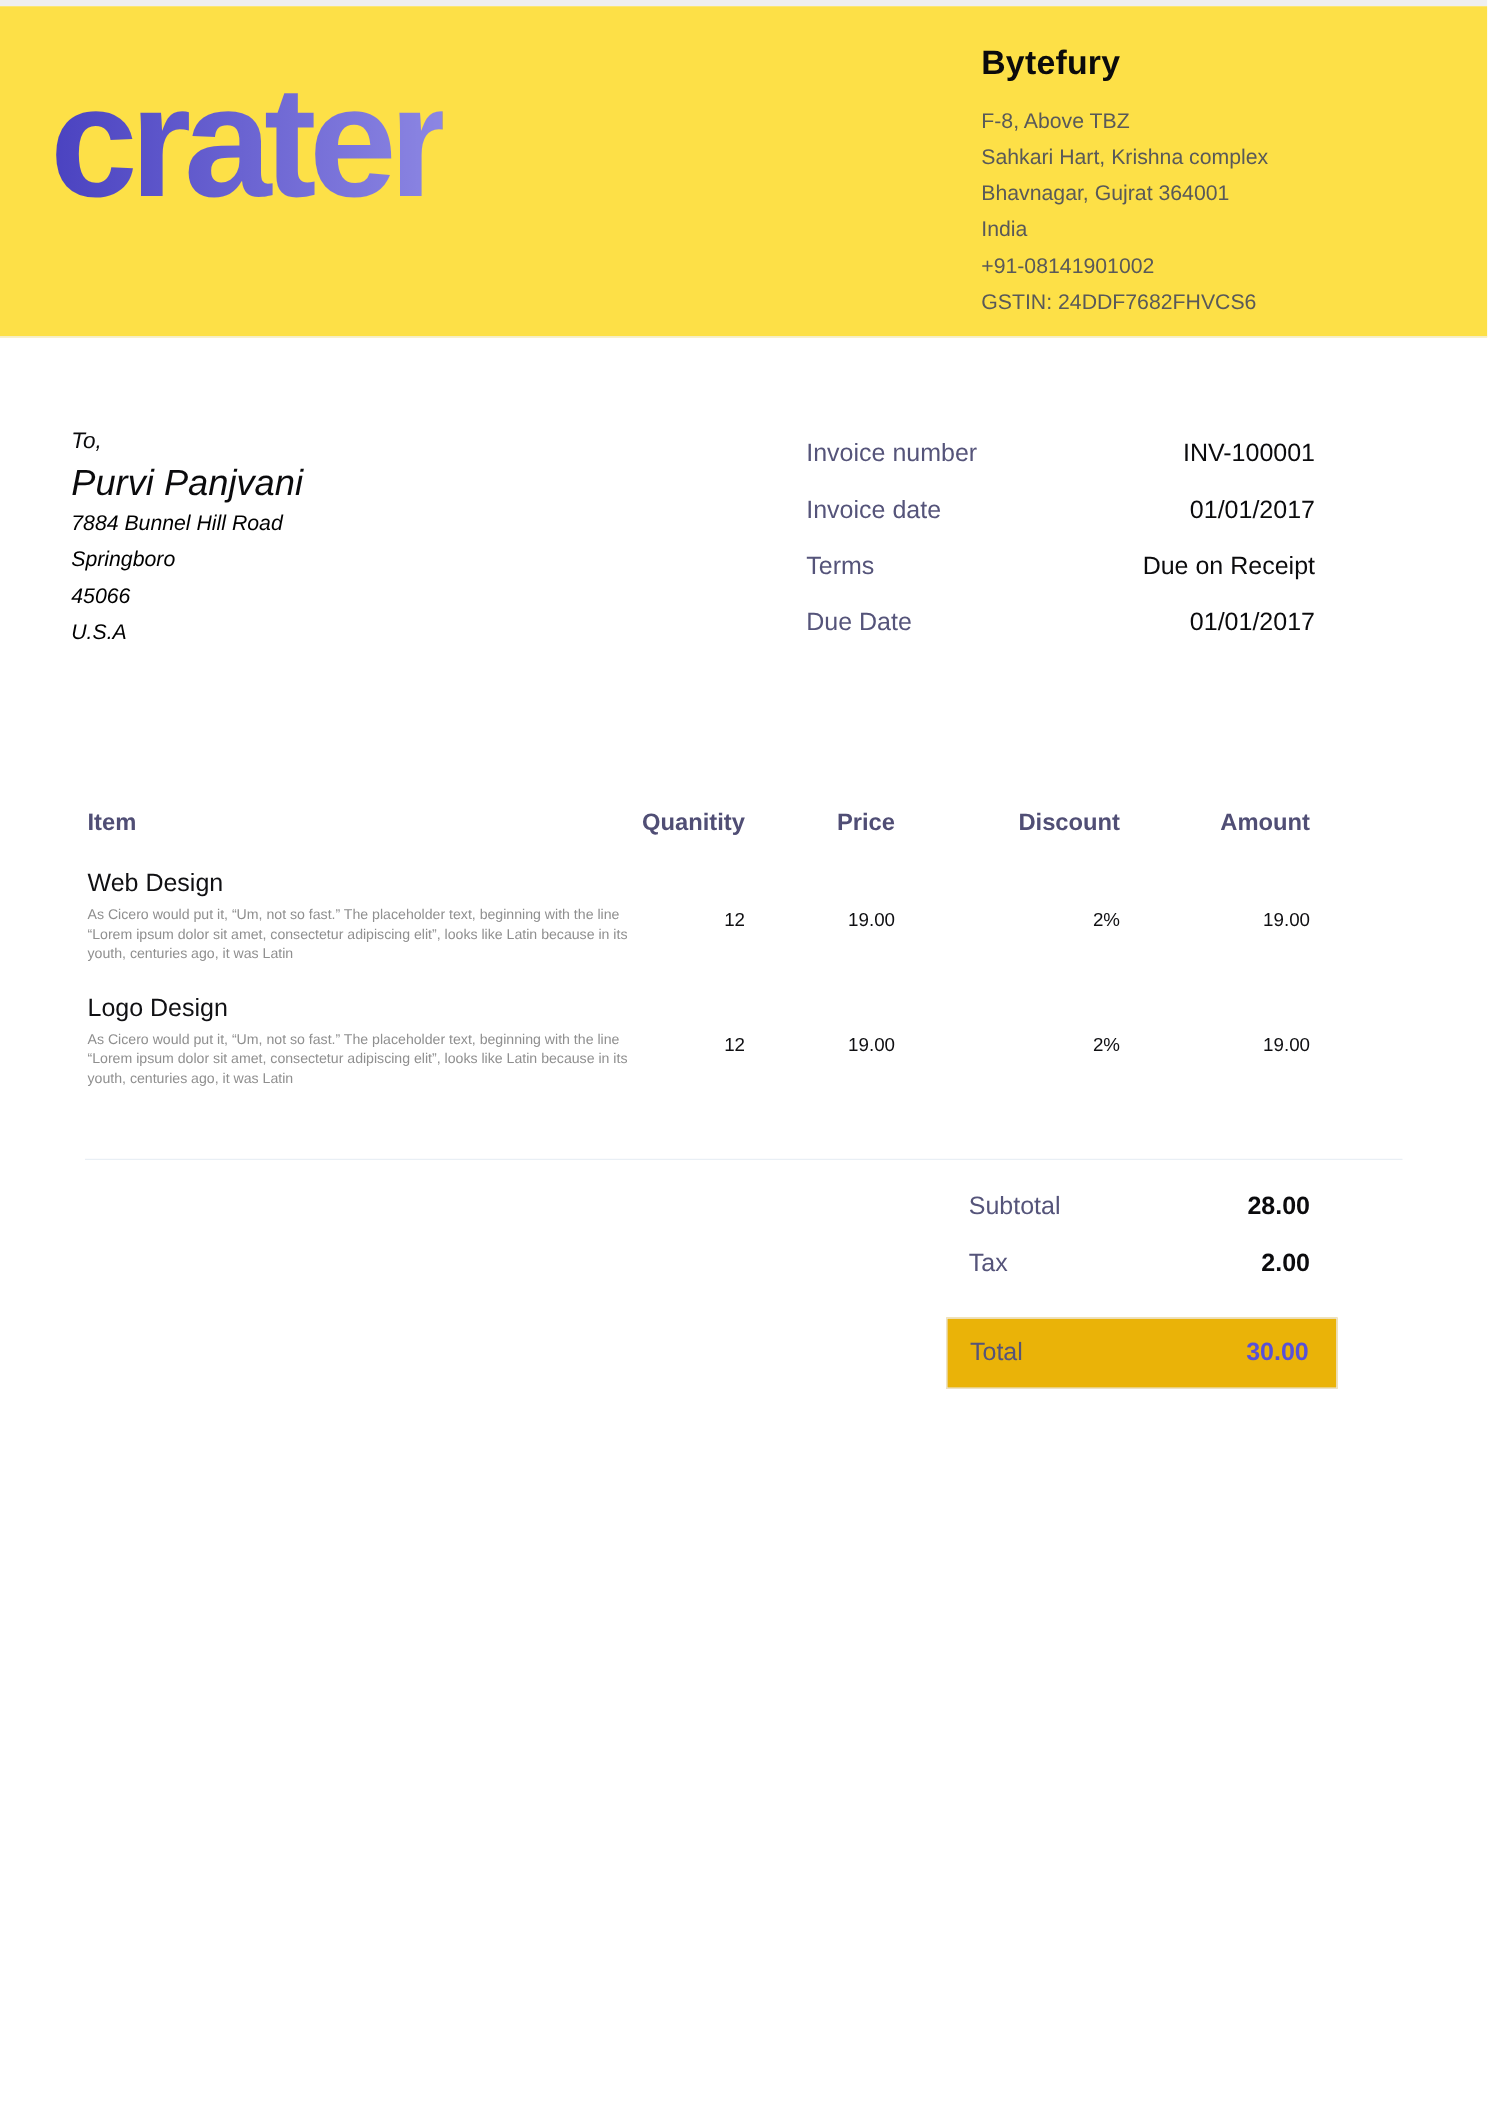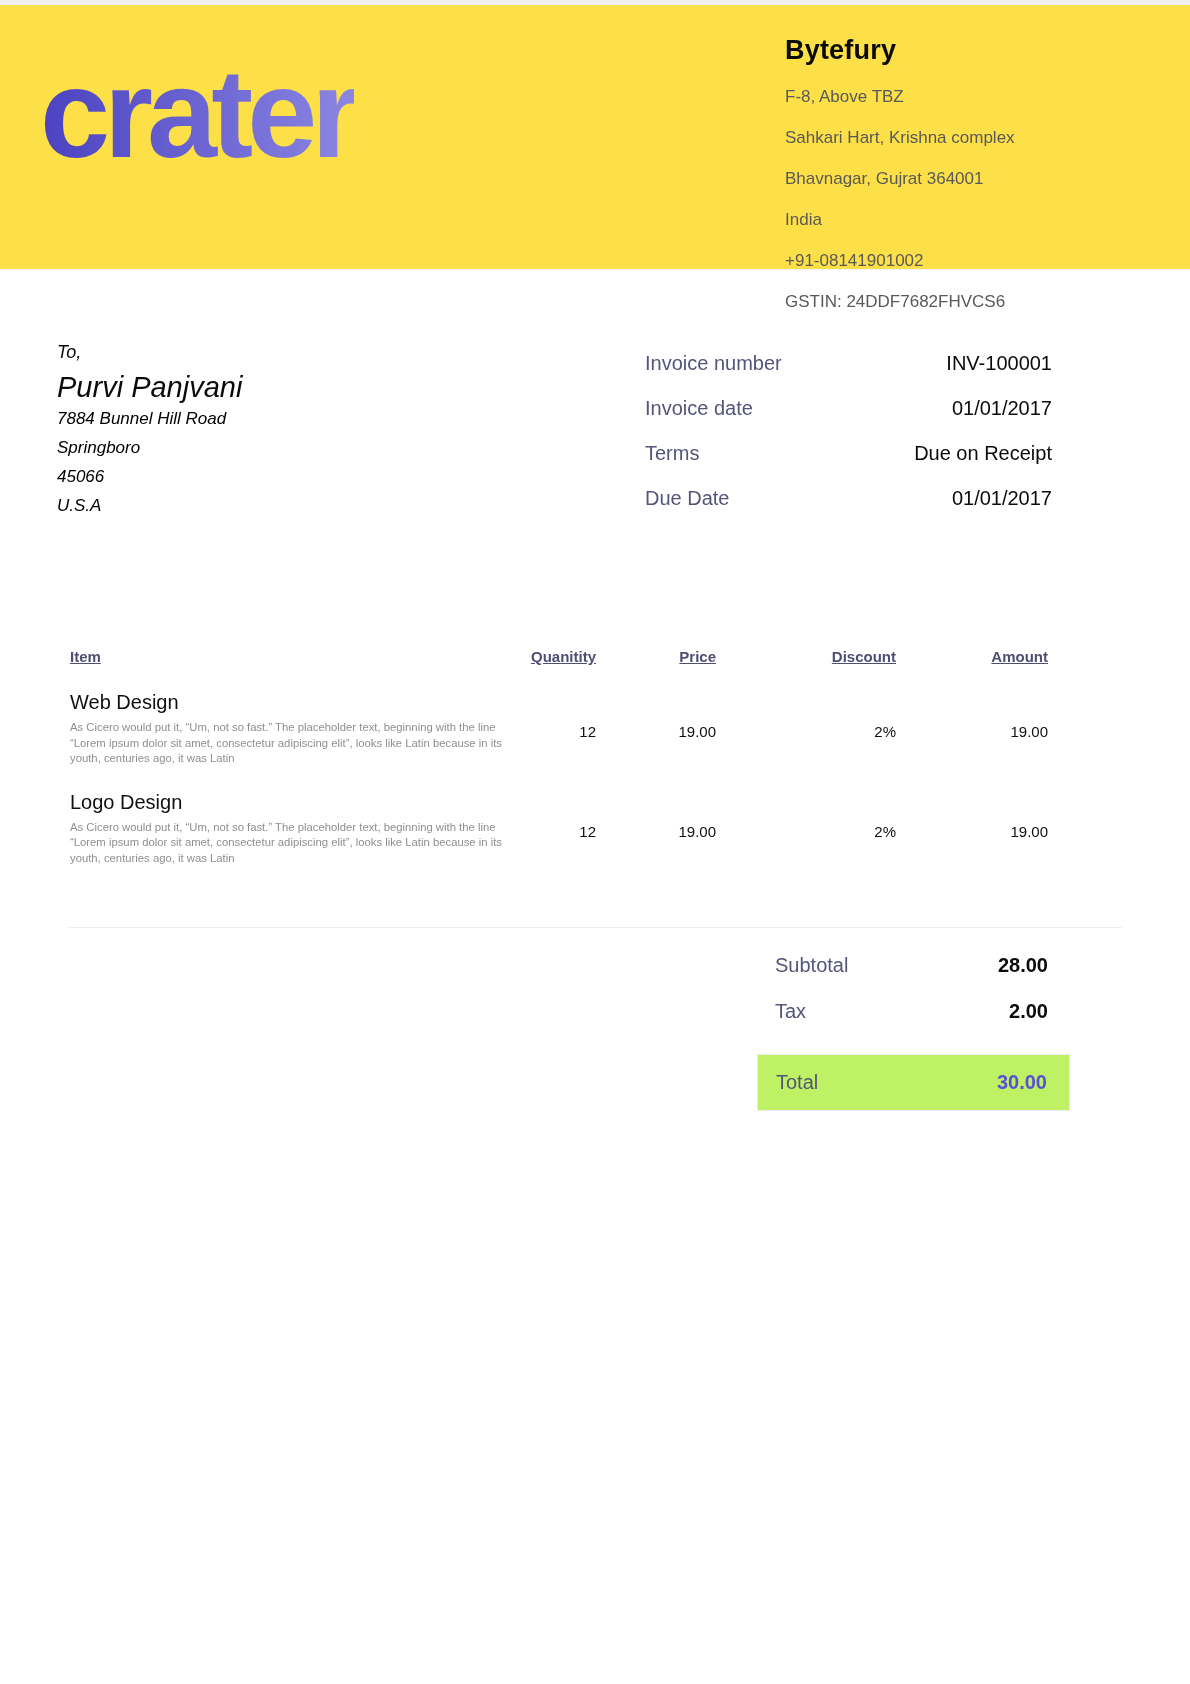--- a/index.html
+++ b/index.html
@@ -9,55 +9,55 @@
 
   .top-strip { position:absolute; top:0; left:0; width:100%; height:5px; background:#efefef; }
 
   
   .header { position:absolute; top:5px; left:0; right:0; height:265px; border-bottom:1px solid #f2f2f2; background:#fde047; }
   .logo { position:absolute; left:40px; top:40px; font-size:126px; line-height:1.1; font-weight:700;
           letter-spacing:-6px; background:linear-gradient(90deg,#4a42c0 0%, #8c86e3 100%);
           -webkit-background-clip:text; background-clip:text; color:transparent; }
   .company { position:absolute; left:785px; top:30px; width:380px; }
   .company-name { font-size:27px; font-weight:700; color:#0b0b0c; margin-bottom:16px; letter-spacing:0.2px; }
-  .company-address div { font-size:17px; color:#595959; line-height:29px;margin-top:12px; }
+  .company-address div { font-size:17px; color:#595959; line-height:29px; }
 
   
   .billto { position:absolute; left:57px; top:342px; width:420px;font-style:italic; }
   .billto-label { font-size:18px; color:#0b0b0d; margin-bottom:8px; }
   .billto-name { font-size:29px; font-weight:500; color:#0b0b0d; }
   .billto-address div { font-size:17px; color:#000000; line-height:29px; }
 
   
   .meta { position:absolute; left:628px; top:352px; width:424px; }
   .meta-row { display:flex; justify-content:space-between; align-items:baseline; height:28px; margin-bottom:17px;margin-left:17px; }
   .meta-label { font-size:20px; color:#55547a; }
   .meta-value { font-size:20px; color:#0b0b0d; text-align:left; }
 
   
   .items { position:absolute; left:70px; top:648px; width:1052px; padding-right:74px; }
   .tgrid { display:grid; grid-template-columns:1fr 90px 120px 180px 152px; }
   .thead { padding-bottom:2px; }
-  .th { font-size:15px; font-weight:700; color:#504e75;text-decoration:underline; }
+  .th { font-size:19px; font-weight:700; color:#504e75; }
   .th.num, .cell.num { text-align:right; }
   .trow { margin-top:24px; }
   .item-name { font-size:20px; color:#101013; margin-bottom:6px; }
   .item-desc { font-size:11.3px; color:#8f8f8f; line-height:15.5px; max-width:432px; }
   .cell.num { font-size:15px; color:#101013; padding-top:32px; }
 
   
   .divider { position:absolute; left:68px; right:68px; top:927px; height:1px; background:#e9eff5; }
   .totals { position:absolute; top:954px; width:313px; right:120px; }
   .totals-row { display:flex; justify-content:space-between; align-items:baseline;
                 padding:0 22px 0 18px; height:28px; }
   .totals-row.subtotal { margin-bottom:18px; }
   .totals-row.tax { margin-bottom:26px; }
   .totals-label { font-size:20px; color:#55547a; }
   .totals-value { font-size:20px; font-weight:600; color:#0b0b0d; }
-  .total-box { border:1px solid #ebebf0; background:#bef264; display:flex; justify-content:space-between;
+  .total-box { border:1px solid #ebebf0; background:#eab308; display:flex; justify-content:space-between;
                align-items:center; padding:16px 22px 16px 18px; }
   .total-box .totals-value { color:#5851d8; font-weight:700; }
 </style>
 </head>
 <body>
 
 <div class="page">
   <div class="top-strip"></div>
 
   <header class="header">

